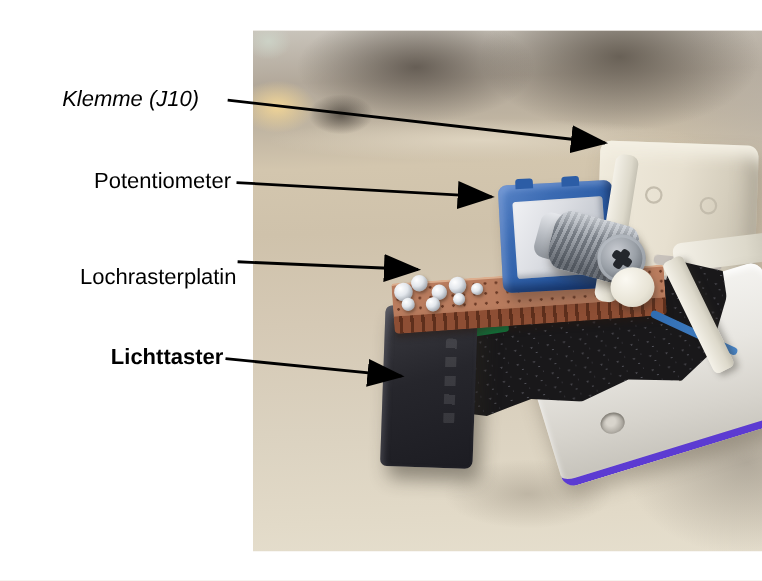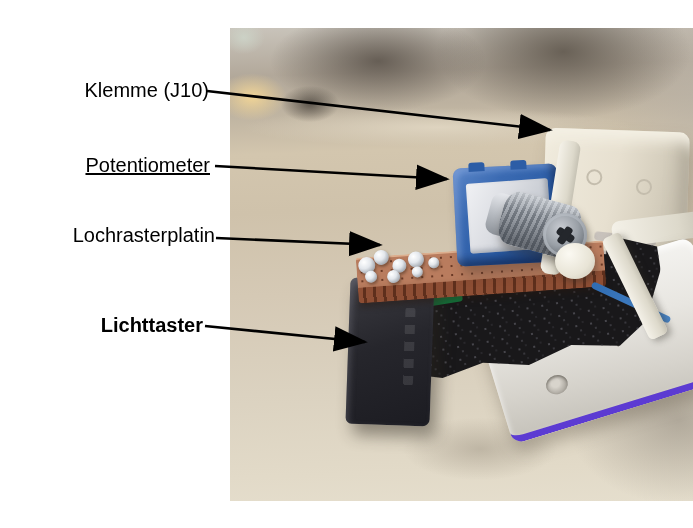--- a/index.html
+++ b/index.html
@@ -223,23 +223,23 @@
   <div class="shaft-tip">
     <div class="slot-a"></div>
     <div class="slot-b"></div>
   </div>
 
   <div class="tie-knot"></div>
   <div class="blue-wire"></div>
   <div class="tie tie-tail"></div>
 </div>
 
-<div class="callout-label" style="top:79px;right:484px;">Klemme (J10)</div>
-<div class="callout-label" style="top:154px;right:483px;text-decoration:underline;">Potentiometer</div>
-<div class="callout-label" style="top:224px;right:478px;">Lochrasterplatin</div>
+<div class="callout-label" style="top:79px;right:512px;font-style:italic;">Klemme (J10)</div>
+<div class="callout-label" style="top:154px;right:483px;">Potentiometer</div>
+<div class="callout-label" style="top:241px;right:478px;">Lochrasterplatin</div>
 <div class="callout-label" style="top:314px;right:490px;font-weight:bold;">Lichttaster</div>
 
 <svg class="arrows-svg" width="693" height="528">
   <defs>
     <marker id="ah" viewBox="0 0 12 9" refX="11" refY="4.5" markerWidth="13" markerHeight="10" orient="auto">
       <path d="M0,0 L12,4.5 L0,9 z" fill="#000"></path>
     </marker>
   </defs>
   <line x1="207" y1="91" x2="550" y2="130" stroke="#000" stroke-width="2.6" marker-end="url(#ah)"></line>
   <line x1="215" y1="166" x2="447" y2="179" stroke="#000" stroke-width="2.6" marker-end="url(#ah)"></line>

